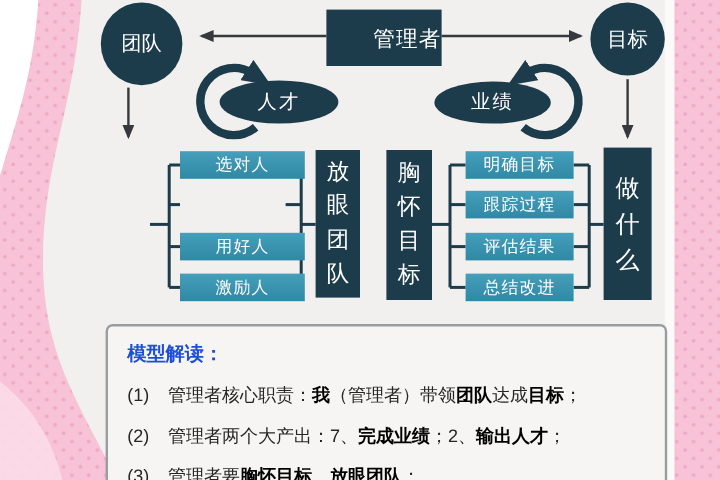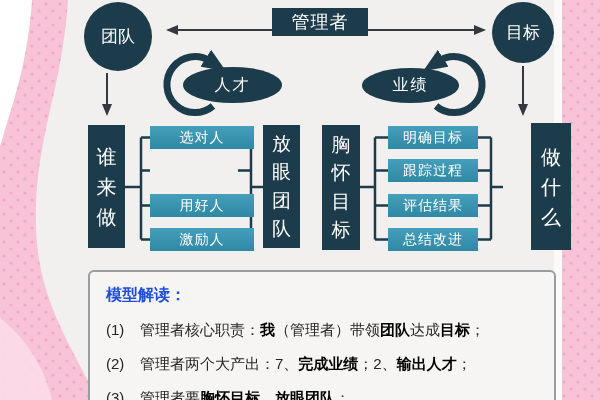--- a/index.html
+++ b/index.html
@@ -21,30 +21,30 @@
   }
   .stage svg.layer{position:absolute;left:0;top:0;}
   
   .node{
     position:absolute;display:flex;align-items:center;justify-content:center;
     background:var(--dark);color:#fff;box-sizing:border-box;text-align:center;
   }
   .circle{border-radius:50%;}
   .ellipse{border-radius:50%;}
   .n-team{left:84px;top:2px;width:68px;height:69px;font-size:17px;}
-  .n-manager{left:272px;top:8px;width:96px;height:28px;font-size:18px;letter-spacing:1px;}
+  .n-manager{left:272px;top:8px;width:96px;height:47px;font-size:18px;letter-spacing:1px;justify-content:flex-end;}
   .n-goal{left:492px;top:2px;width:62px;height:61px;font-size:17px;}
   .n-talent{left:183px;top:67px;width:99px;height:36px;font-size:16px;letter-spacing:2px;}
   .n-perf{left:362px;top:68px;width:97px;height:35px;font-size:16px;letter-spacing:2px;}
   .vbar{font-size:20px;}
   .vbar .vtxt{width:1.08em;word-break:break-all;line-height:1.5;display:block;}
   .v-who{left:88px;top:125px;width:37px;height:123px;}
   .v-vision{left:263px;top:125px;width:37px;height:123px;font-size:19px;}
   .v-mind{left:322px;top:125px;width:38px;height:125px;font-size:19px;}
-  .v-what{left:503px;top:123px;width:40px;height:127px;margin-left:28px;}
+  .v-what{left:503px;top:123px;width:40px;height:127px;}
   .task{
     position:absolute;width:104px;height:23px;display:flex;align-items:center;justify-content:center;
     background:linear-gradient(180deg,#45a0bb 0%,var(--teal) 45%,var(--teal2) 100%);
     color:#fff;font-size:14px;letter-spacing:1px;
   }
   .tl{left:150px;} .tr{left:388px;width:90px;}
   .row1{top:126px;} .row2{top:159px;} .row3{top:194px;} .row4{top:228px;}
   
   .interp{
     position:absolute;left:88px;top:270px;width:468px;height:150px;
@@ -144,23 +144,20 @@
     <span>目标</span>
   </div>
 
   <div class="node ellipse n-perf">
     <span>业绩</span>
   </div>
   <div class="node ellipse n-talent">
     <span>人才</span>
   </div>
 
-  <div class="node vbar v-who">
-    <span class="vtxt">谁来做</span>
-  </div>
   <div class="node vbar v-vision">
     <span class="vtxt">放眼团队</span>
   </div>
   <div class="node vbar v-mind">
     <span class="vtxt">胸怀目标</span>
   </div>
   <div class="node vbar v-what">
     <span class="vtxt">做什么</span>
   </div>
 

